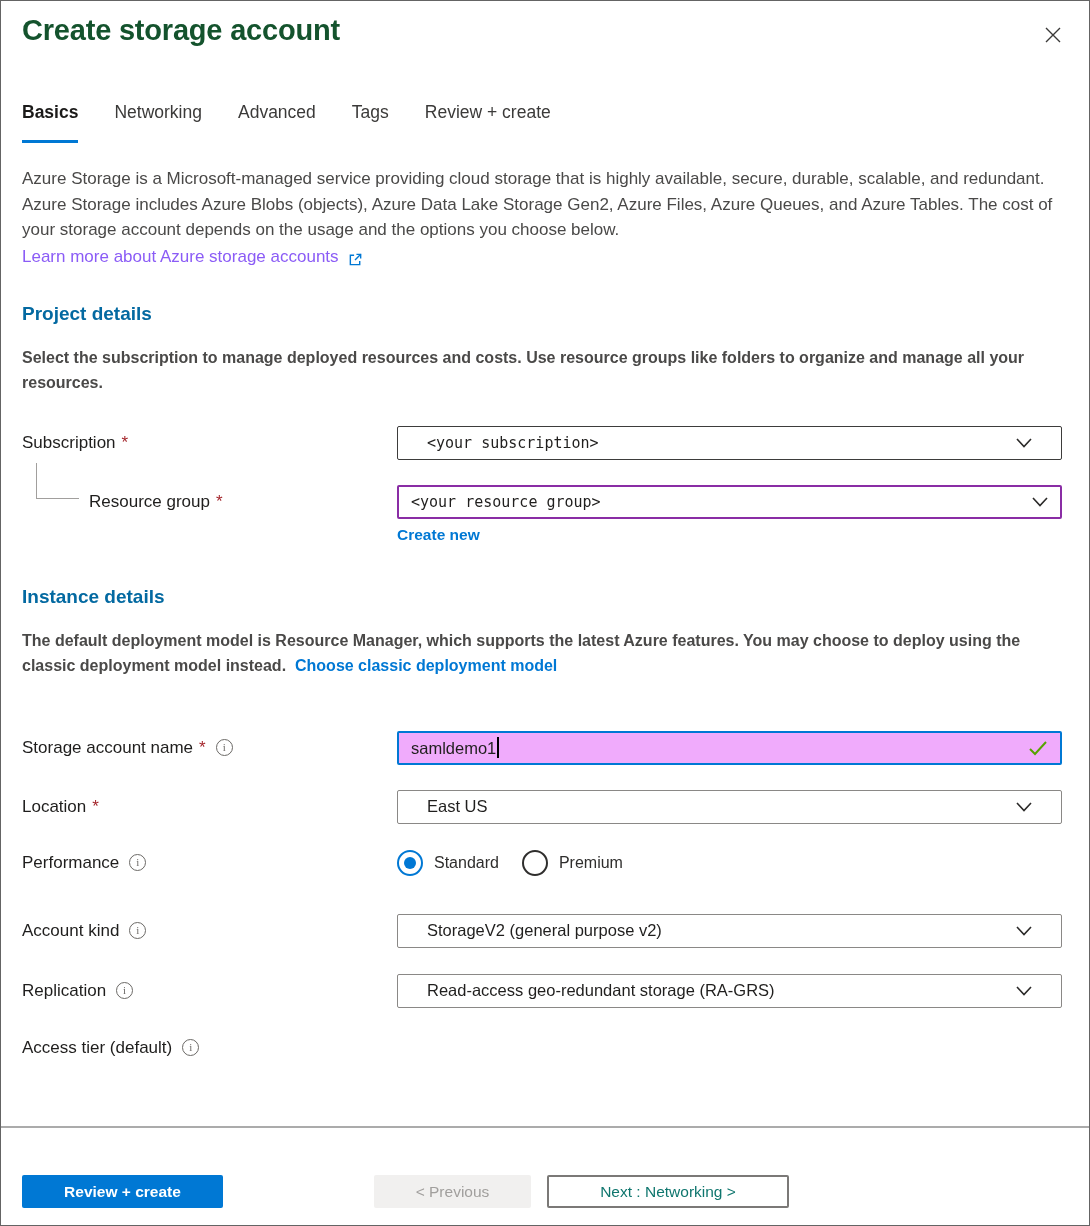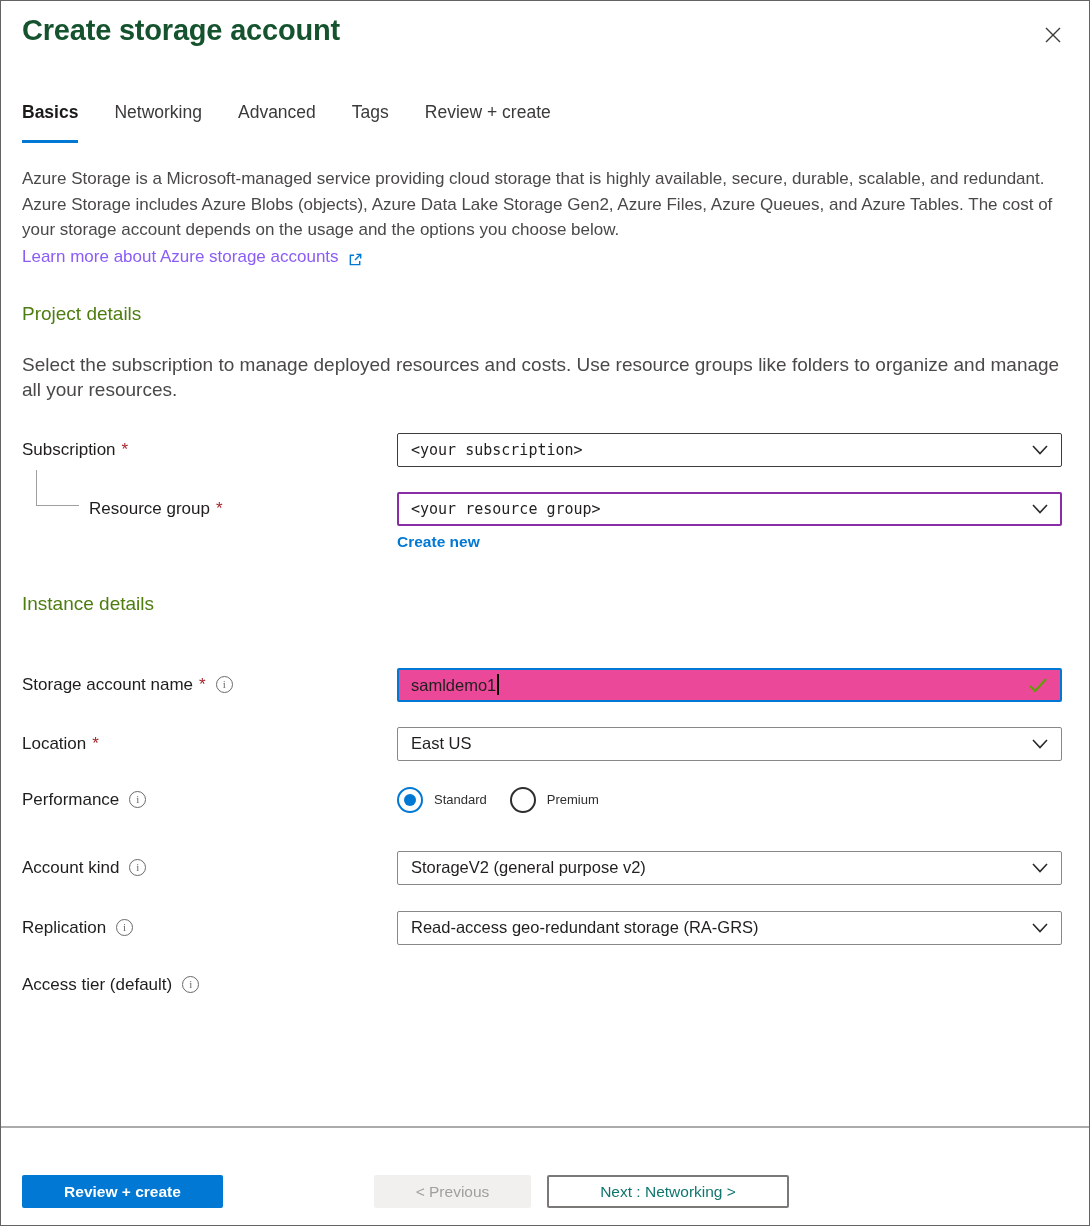--- a/index.html
+++ b/index.html
@@ -14,54 +14,54 @@
   .title { font-size:29px; font-weight:600; color:#14532d; letter-spacing:-0.2px; }
   .close-btn { margin-top:9px; width:24px; height:24px; display:flex; align-items:center; justify-content:center; cursor:pointer; background:none; border:none; padding:0; }
   
   .tabs { display:flex; gap:36px; margin:55px 0 0 21px; }
   .tab { font-size:17.5px; color:#3b3a39; padding-bottom:17px; border-bottom:3px solid transparent; cursor:pointer; }
   .tab.selected { font-weight:700; color:#1b1a19; border-bottom-color:#0078d4; }
   
   .intro { margin:23px 27px 0 21px; font-size:17px; line-height:25.5px; color:#4a4948; }
   .learn-link { display:inline-flex; align-items:flex-end; gap:9px; margin:4px 0 0 21px; font-size:17px; color:#8b5cf6; text-decoration:none; cursor:pointer; }
   
-  .section-h { margin:36px 0 0 21px; font-size:19px; font-weight:400; color:#4d7c0f; }
-  .section-d { margin:27px 27px 0 21px; font-size:19px; line-height:25px; color:#4a4948; }
+  .section-h { margin:36px 0 0 21px; font-size:19px; font-weight:700; color:#0369a1; }
+  .section-d { margin:20px 27px 0 21px; font-size:16px; line-height:25px; color:#4a4948;font-weight:bold; }
   .inline-link { color:#0078d4; text-decoration:none; cursor:pointer; }
   
   .form { position:relative; margin:31px 27px 0 21px; }
   .form.instance { margin-top:53px; }
   .row { display:flex; align-items:center; margin-bottom:25px; }
   .row:last-child { margin-bottom:0; }
   .lbl { width:375px; flex:none; font-size:17px; color:#1f1e1d; display:flex; align-items:center; }
   .lbl.indent { padding-left:67px; }
   .req { color:#a4262c; margin-left:6px; }
   .info-icon { margin-left:10px; width:17px; height:17px; border:1px solid #6b6966; border-radius:50%;
     font-size:11px; line-height:15px; color:#6b6966; text-align:center; font-family:"Liberation Serif", serif;
     flex:none; cursor:pointer; }
   .fld { flex:1; min-width:0; }
   .dropdown { height:34px; border:1px solid #8a8886; border-radius:2px; background:#fff; display:flex;
-    align-items:center; justify-content:space-between; padding:0 13px; font-size:16.5px; color:#201f1e; cursor:pointer; }
+    align-items:center; justify-content:space-between; padding:0 29px; font-size:16.5px; color:#201f1e; cursor:pointer; }
   .dropdown.dark { border-color:#3d3c3b; }
   .dropdown.purple { border:2px solid #8a2da5; padding:0 12px; }
   .mono { font-family:"DejaVu Sans Mono", monospace; font-size:15px; }
   .chev { flex:none; margin-left:10px; }
-  .text-input { height:34px; border:2px solid #0078d4; border-radius:2px; background:#ec4899; display:flex;
+  .text-input { height:34px; border:2px solid #0078d4; border-radius:2px; background:#f0abfc; display:flex;
     align-items:center; justify-content:space-between; padding:0 12px; font-size:16.5px; color:#201f1e; cursor:text; }
   .caret { display:inline-block; width:1.5px; height:21px; background:#000; margin-left:1px; vertical-align:-4px; }
   .create-new { display:inline-block; margin:7px 0 0 375px; font-size:15.5px; font-weight:700; color:#0078d4; text-decoration:none; cursor:pointer; }
   
   .radio-row { height:28px; }
   .radio-group { display:flex; align-items:center; gap:23px; }
   .radio-item { display:flex; align-items:center; gap:11px; cursor:pointer; }
   .radio { width:26px; height:26px; border:2px solid #2f2e2d; border-radius:50%; background:#fff;
     display:flex; align-items:center; justify-content:center; flex:none; }
   .radio.on { border-color:#0078d4; }
   .radio.on .dot { width:12px; height:12px; border-radius:50%; background:#0078d4; }
-  .radio-label { font-size:13px; color:#2f2e2d; }
+  .radio-label { font-size:16px; color:#2f2e2d; }
   
   .divider { position:absolute; left:0; right:0; bottom:97px; height:2px; background:#ababab; }
   .footer { position:absolute; left:21px; right:27px; bottom:17px; display:flex; align-items:center; }
   .btn { height:33px; border-radius:2px; font-family:"Liberation Sans", sans-serif; font-size:15.5px; cursor:pointer; }
   .btn-primary { width:201px; background:#0078d4; border:none; color:#fff; font-weight:700; }
   .btn-prev { width:157px; margin-left:151px; background:#f1f0ef; border:none; color:#a19f9d; }
   .btn-next { width:242px; margin-left:16px; background:#fff; border:2px solid #7b7977; color:#0f766e; }
 </style>
 </head>
 <body>
@@ -135,20 +135,24 @@
                 <path d="M1 1 L8 8.5 L15 1" stroke="#2b2a29" stroke-width="1.6" fill="none"></path>
               </svg>
           </span>
         </div>
       </div>
     </div>
     <a class="create-new">Create new</a>
   </div>
 
   <div class="section-h" style="margin-top:42px;">Instance details</div>
+  <div class="section-d">
+    <span>The default deployment model is Resource Manager, which supports the latest Azure features. You may choose to deploy using the classic deployment model instead.</span>
+    <span> &nbsp;</span><a class="inline-link">Choose classic deployment model</a>
+  </div>
 
   <div class="form instance">
 
     <div class="row">
       <div class="lbl">
         <span>Storage account name</span>
         <span class="req">*</span>
         <span class="info-icon">i</span>
       </div>
       <div class="fld">

